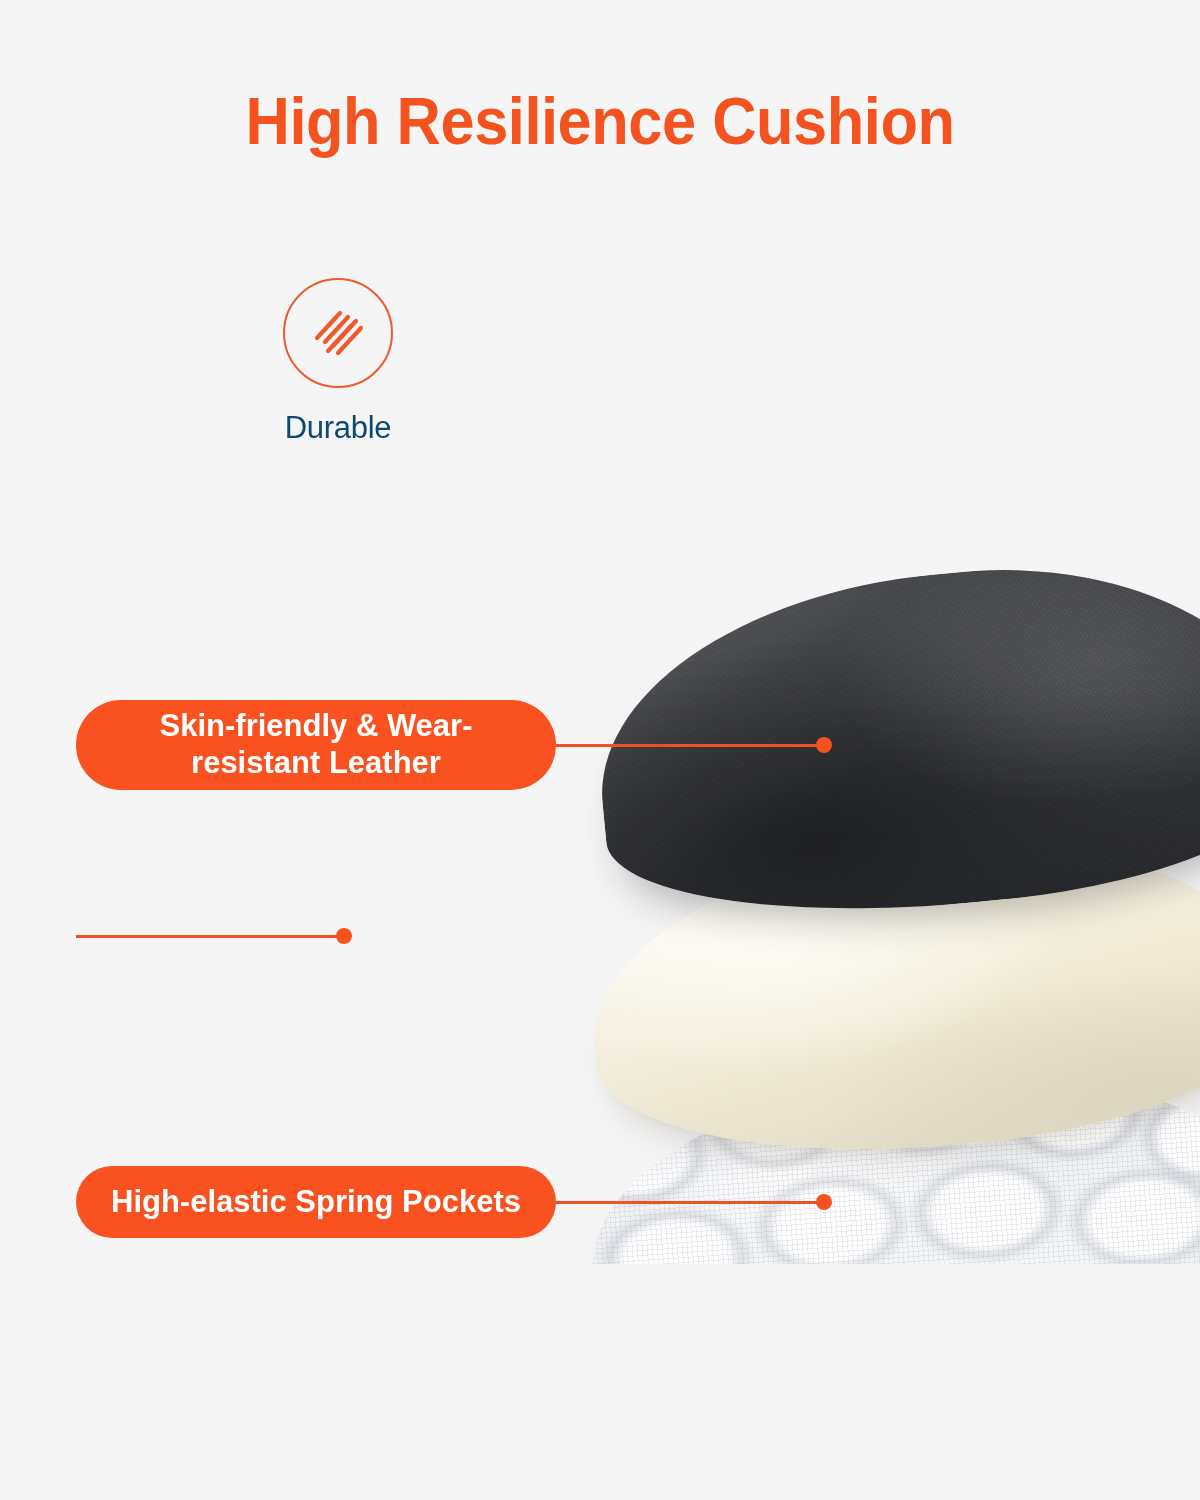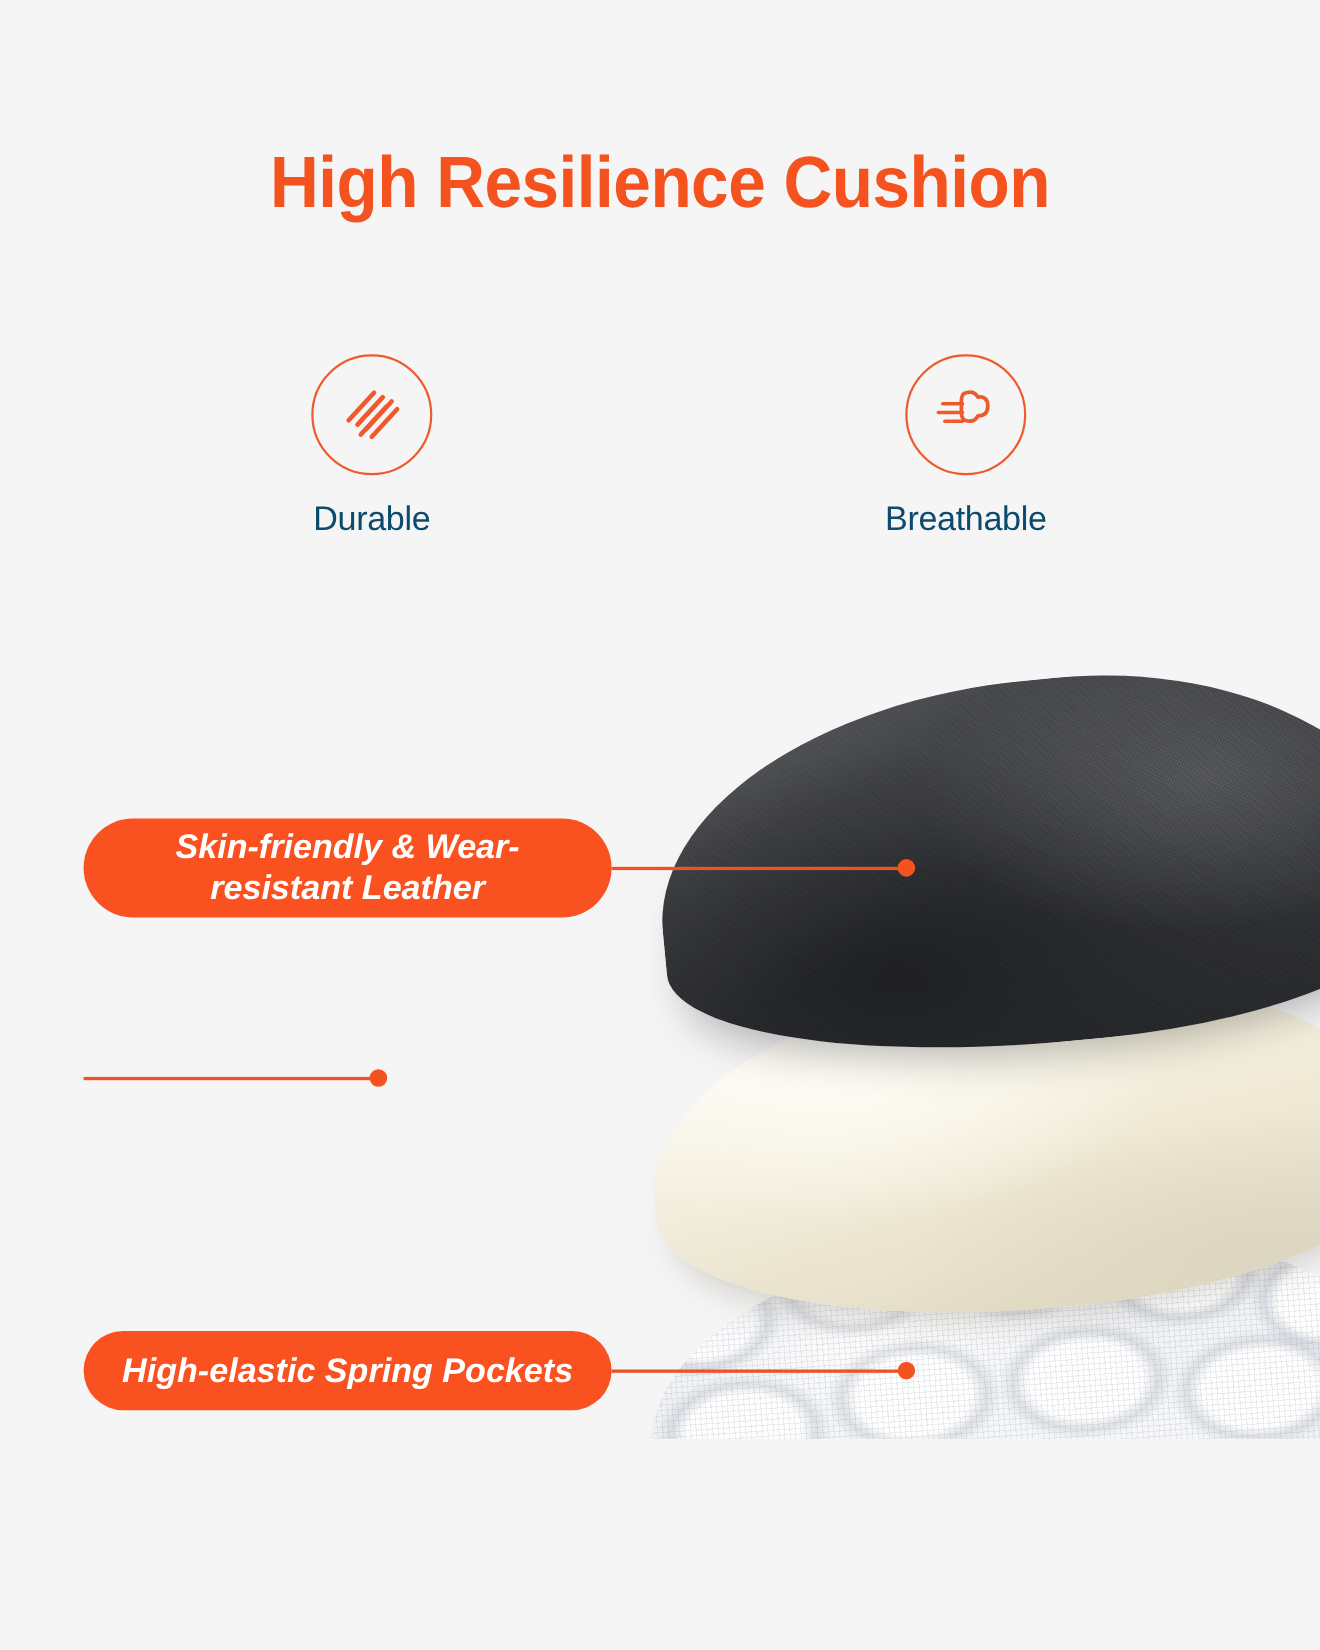--- a/index.html
+++ b/index.html
@@ -3,21 +3,21 @@
 <meta charset="utf-8">
 <style>
   html,body{margin:0;padding:0;}
   body{
     width:1200px;height:1500px;
     background:#f5f5f5;
     font-family:"Liberation Sans","DejaVu Sans",sans-serif;
     overflow:hidden;
     position:relative;
   }
-  #stage{position:absolute;inset:0;width:1200px;height:1264px;overflow:hidden;margin-top:44px;}
+  #stage{position:absolute;inset:0;width:1200px;height:1264px;overflow:hidden;}
 
   
   .title{
     position:absolute;left:0;top:88px;width:1200px;
     text-align:center;
     color:#f4521f;
     font-size:66px;
     font-weight:700;
     letter-spacing:-0.5px;
     transform:scaleX(0.93);
@@ -134,21 +134,20 @@
   
   .callout{position:absolute;display:flex;align-items:center;}
   .pill{
     background:#f9511f;
     color:#ffffff;
     border-radius:60px;
     display:flex;align-items:center;justify-content:center;
     text-align:center;
     font-weight:700;
     box-sizing:border-box;
-    font-style:italic;
   }
   .pill-text{line-height:1.18;white-space:pre-line;}
   .leader{height:3px;background:#ef5126;}
   .leader-dot{
     width:16px;height:16px;border-radius:50%;
     background:#f4521f;margin-left:-2px;flex:none;
   }
 
   
   #callout-leather{left:76px;top:700px;}
@@ -184,35 +183,20 @@
               <line x1="28" y1="48" x2="51" y2="23"></line>
               <line x1="23" y1="53" x2="46" y2="28"></line>
               <line x1="33" y1="55" x2="56" y2="30"></line>
             </g>
           </svg>
         </span>
       </div>
       <div class="feature-label">Durable</div>
     </div>
 
-    <div class="feature">
-      <div class="feature-circle">
-        <span>
-          <svg width="66" height="66" viewBox="0 0 66 66">
-            <path d="M31 16 q9 -4 13 3 q9 -1 9 8 q0 9 -9 9 q-3 7 -12 4 q-3 -2 -3 -7 l0 -10 q0 -5 2 -7 z" fill="none" stroke="#ef5a2c" stroke-width="3.4" stroke-linejoin="round"></path>
-            <g stroke="#ef5a2c" stroke-width="3.2" stroke-linecap="round">
-              <line x1="12" y1="25" x2="30" y2="25"></line>
-              <line x1="8" y1="33" x2="30" y2="33"></line>
-              <line x1="14" y1="41" x2="30" y2="41"></line>
-            </g>
-          </svg>
-        </span>
-      </div>
-      <div class="feature-label">Breathable</div>
-    </div>
 
 
   </div>
 
   <div class="stack">
 
     <div class="layer springs">
       <div class="spring-quilt"></div>
       <div class="spring-mesh"></div>
       <div class="spring-shade"></div>

